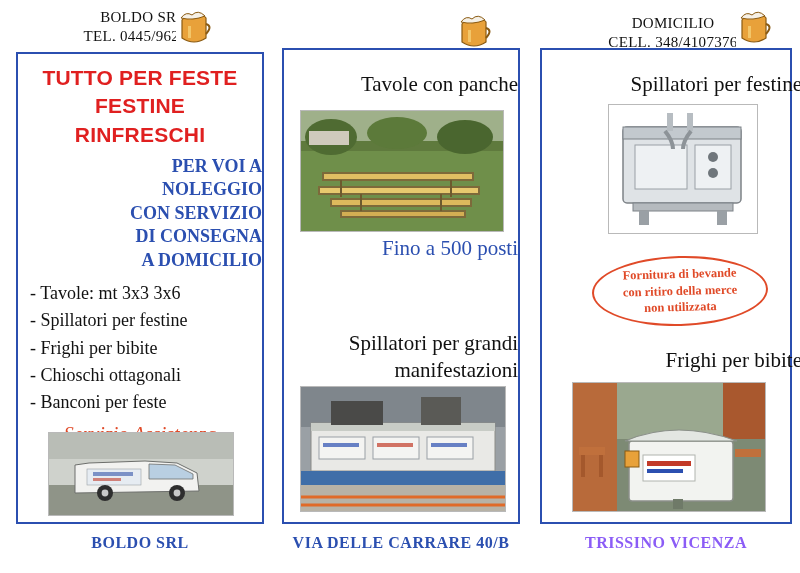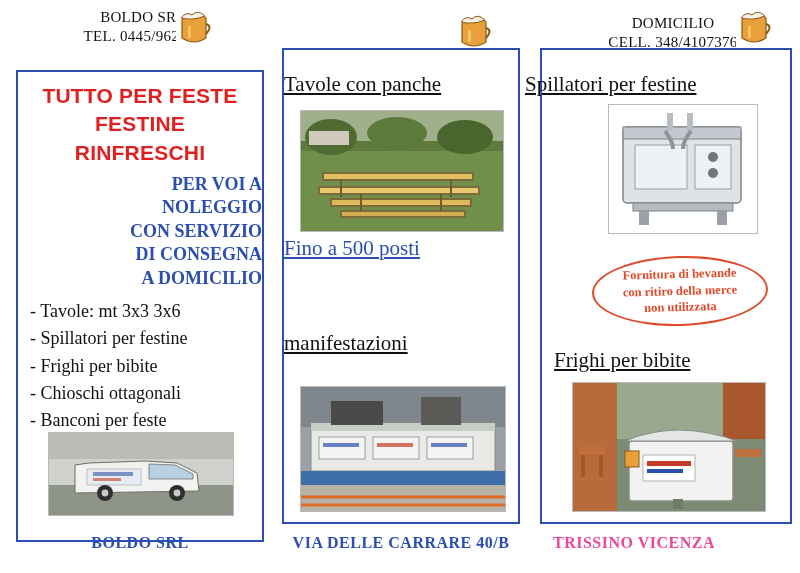--- a/index.html
+++ b/index.html
@@ -47,21 +47,21 @@
   .mug-mid   { left: 452px; top: 10px; }
   .mug-right { left: 732px; top: 6px; }
 
   
   .panel {
     position: absolute;
     border: 2px solid #2b4fb0;
     background: #ffffff;
     box-sizing: border-box;
   }
-  .panel-left  { left: 16px;  top: 52px;  width: 248px; height: 472px; margin-top: 18px; }
+  .panel-left  { left: 16px;  top: 52px;  width: 248px; height: 472px; }
   .panel-mid   { left: 282px; top: 48px;  width: 238px; height: 476px; }
   .panel-right { left: 540px; top: 48px;  width: 252px; height: 476px; }
 
   
   .red-title {
     color: #e02020;
     font-family: "Liberation Sans", sans-serif;
     font-weight: bold;
     font-size: 21px;
     text-align: center;
@@ -111,24 +111,23 @@
   .photo-tables { left: 300px; top: 110px; width: 202px; height: 120px; }
   .photo-stand  { left: 300px; top: 386px; width: 204px; height: 124px; }
 
   
   .photo-dispenser { left: 608px; top: 104px; width: 148px; height: 128px; }
   .photo-fridge    { left: 572px; top: 382px; width: 192px; height: 128px; }
 
   
   .cap {
     position: absolute;
-    text-align: left;
+    text-align: right;
     font-family: "Liberation Serif", serif;
     color: #111;
-    text-decoration: underline;
   }
   .cap-tables   { left: 284px; top: 72px;  width: 234px; font-size: 21px; }
   .cap-fino     { left: 284px; top: 236px; width: 234px; font-size: 21px; color: #2b4fb0; }
   .cap-spill-gr { left: 284px; top: 330px; width: 234px; font-size: 21px; line-height: 1.3; }
   .cap-spill-fe { left: 525px; top: 72px;  width: 277px; font-size: 21px; }
   .cap-frighi   { left: 542px; top: 348px; width: 248px; font-size: 21px; padding-left: 12px; }
 
   
   .stamp {
     position: absolute;
@@ -154,21 +153,21 @@
   .foot {
     position: absolute;
     text-align: center;
     font-family: "Liberation Serif", serif;
     font-weight: bold;
     font-size: 16px;
     letter-spacing: 0.5px;
   }
   .foot-left  { left: 16px;  top: 534px; width: 248px; color: #2b4fb0; }
   .foot-mid   { left: 282px; top: 534px; width: 238px; color: #2b4fb0; }
-  .foot-right { left: 508px; top: 534px; width: 252px; color: #ec4899; }
+  .foot-right { left: 540px; top: 534px; width: 252px; color: #8b5cf6; }
 </style>
 </head>
 <body>
 
 <div class="page">
 
   <div class="top-head head-left">
     <div class="line">BOLDO SRL</div>
     <div class="line">TEL. 0445/962038</div>
   </div>
@@ -273,20 +272,21 @@
         <line x1="150" y1="69" x2="150" y2="86"></line>
         <line x1="60" y1="83" x2="60" y2="100"></line>
         <line x1="140" y1="83" x2="140" y2="100"></line>
       </g>
     </svg>
   </div>
 
   <div class="cap cap-fino">Fino a 500 posti</div>
 
   <div class="cap cap-spill-gr">
+    <div>Spillatori per grandi</div>
     <div>manifestazioni</div>
   </div>
 
   <div class="photo photo-stand">
     <svg viewBox="0 0 204 124" preserveAspectRatio="none">
       <rect width="204" height="124" fill="#9aa0a5"></rect>
       <rect y="0" width="204" height="40" fill="#7f868c"></rect>
       <rect x="10" y="36" width="184" height="48" fill="#e9e9e6" stroke="#8c8c88"></rect>
       <rect x="10" y="36" width="184" height="8" fill="#c8ccc6"></rect>
       <rect x="18" y="50" width="46" height="22" fill="#f4f4f2" stroke="#9aa0a5"></rect>

